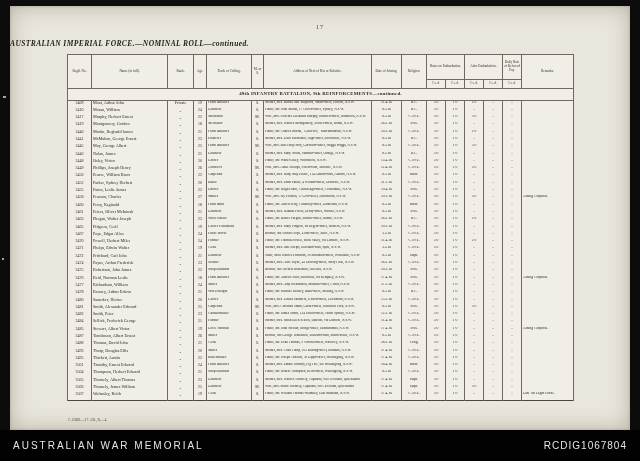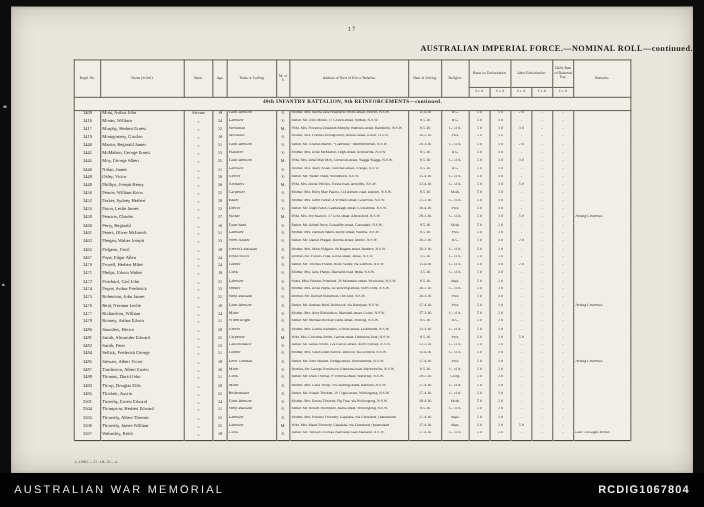--- a/index.html
+++ b/index.html
@@ -12,22 +12,22 @@
   .page{
     position:absolute;left:10px;top:6px;width:620px;height:424px;
     background:#e9e6dd;
     box-shadow: inset 0 0 22px rgba(70,58,34,.30), inset 0 0 3px rgba(60,50,30,.25);
   }
   .page-number{
     position:absolute;top:18px;left:0;right:0;text-align:center;
     font-size:6px;color:#3a372f;letter-spacing:1px;
   }
   .doc-title{
-    position:absolute;top:33px;left:0;right:0;text-align:right;
-    font-size:7.5px;font-weight:bold;color:#26231d;letter-spacing:.4px;
+    position:absolute;top:33px;left:0;right:0;text-align:left;
+    font-size:7.5px;font-weight:bold;color:#26231d;letter-spacing:.4px;font-style:italic;
   }
   .table-wrap{
     position:absolute;top:48px;left:57px;width:506px;
   }
   table{
     border-collapse:collapse;table-layout:fixed;width:506px;
     background:#f0eee6;color:#2c2923;
     border:1px solid #4c473c;
   }
   th{
@@ -65,21 +65,21 @@
   .speck1{left:3px;top:96px;width:3px;height:2px;}
   .speck2{left:2px;top:258px;width:2px;height:2px;}
   
   .footer{
     position:absolute;left:0;bottom:0;width:640px;height:31px;background:#020202;
     display:flex;align-items:center;justify-content:space-between;
     padding:0 13px;box-sizing:border-box;
     font-family:"Liberation Sans", sans-serif;
   }
   .footer-left{color:#e6e6e6;font-size:10px;letter-spacing:2px;font-weight:400;text-align:center;}
-  .footer-right{color:#e6e6e6;font-size:10px;letter-spacing:1px;font-weight:700;}
+  .footer-right{color:#e6e6e6;font-size:10px;letter-spacing:1px;font-weight:400;}
 </style>
 </head>
 <body>
 
 <div class="speck speck1"></div>
 <div class="speck speck2"></div>
 
 <div class="page">
   <div class="page-number">17</div>
   <div class="doc-title">AUSTRALIAN IMPERIAL FORCE.—NOMINAL ROLL—continued.</div>

